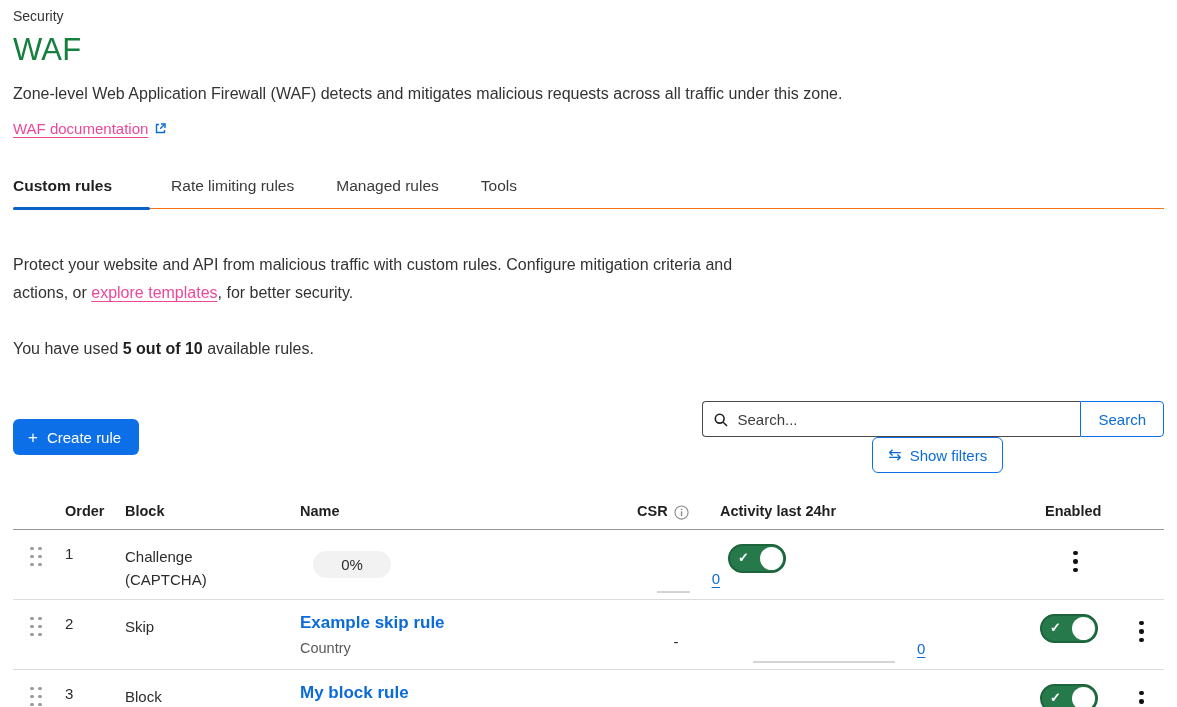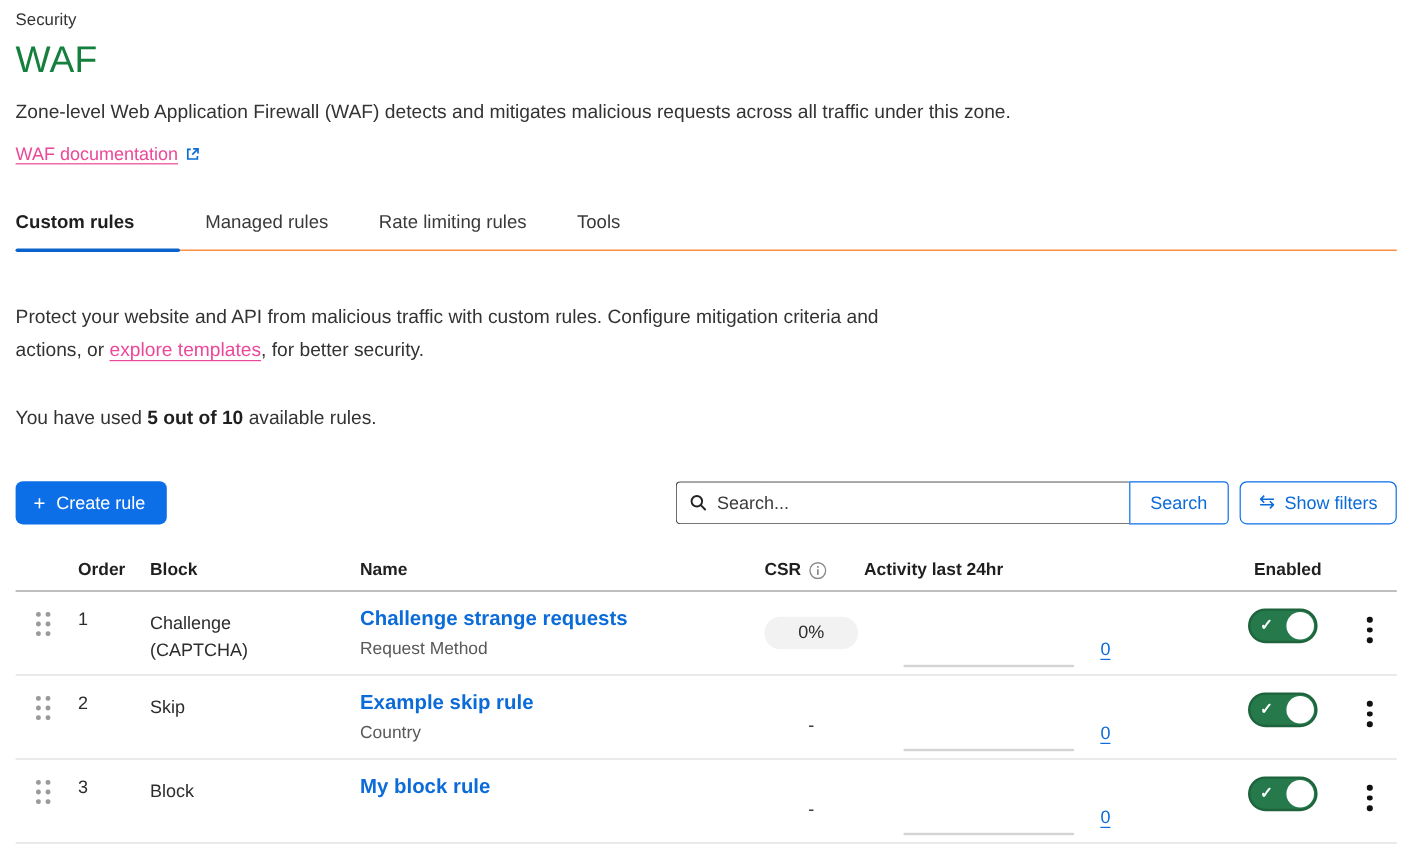--- a/index.html
+++ b/index.html
@@ -38,21 +38,21 @@
 
   
   .toolbar { margin-top:43px; display:flex; align-items:center; }
   .btn-primary {
     display:inline-flex; align-items:center; gap:9px;
     background:#0d6fe8; color:#fff; border:none; border-radius:6px;
     height:36px; padding:0 18px 0 15px; font-size:15px; cursor:pointer;
     font-family:"Liberation Sans", sans-serif;
   }
   .btn-primary .plus { font-size:17px; font-weight:400; line-height:1; }
-  .toolbar-right { margin-left:auto; display:flex; align-items:center; }
+  .toolbar-right { margin-left:auto; display:flex; align-items:center;flex-direction:column; }
   .search-group { display:flex; }
   .search-box {
     display:flex; align-items:center; width:378px; height:36px;
     border:1px solid #4a4a4a; border-right:none; border-radius:4px 0 0 4px;
     padding:0 10px; background:#fff;
   }
   .search-box svg { flex:0 0 auto; }
   .search-input {
     border:none; outline:none; flex:1; margin-left:8px;
     font-size:15px; color:#333; font-family:"Liberation Sans", sans-serif;
@@ -128,22 +128,22 @@
       <svg width="13" height="13" viewBox="0 0 13 13" fill="none" stroke="#0b6bd9" stroke-width="1.4">
         <path d="M5 2.5 H2.5 V10.5 H10.5 V8"></path>
         <path d="M7 2 H11 V6"></path>
         <path d="M11 2 L6.2 6.8"></path>
       </svg>
     </span>
   </div>
 
   <div class="tabs">
     <div class="tab active">Custom rules</div>
+    <div class="tab">Rate limiting rules</div>
     <div class="tab">Managed rules</div>
-    <div class="tab">Rate limiting rules</div>
     <div class="tab">Tools</div>
   </div>
 
   <p class="intro"><span>Protect your website and API from malicious traffic with custom rules. Configure mitigation criteria and actions, or </span><a class="link">explore templates</a><span>, for better security.</span></p>
 
   <p class="usage"><span>You have used </span><b>5 out of 10</b><span> available rules.</span></p>
 
   <div class="toolbar">
     <button class="btn-primary">
       <span class="plus">+</span>
@@ -194,24 +194,20 @@
       <div class="drag-handle">
           <i></i>
           <i></i>
           <i></i>
           <i></i>
           <i></i>
           <i></i>
         </div>
       <div class="cell-order">1</div>
       <div class="cell-action">Challenge (CAPTCHA)</div>
-      <div>
-        <a class="rule-name">Challenge strange requests</a>
-        <div class="rule-field">Request Method</div>
-      </div>
       <div class="cell-csr"><span class="csr-badge">0%</span></div>
       <div class="cell-activity">
         <div class="sparkline"></div>
         <a class="activity-count">0</a>
       </div>
       <div class="cell-enabled">
         <span class="toggle">
           <span class="check">✓</span>
           <span class="knob"></span>
         </span>

